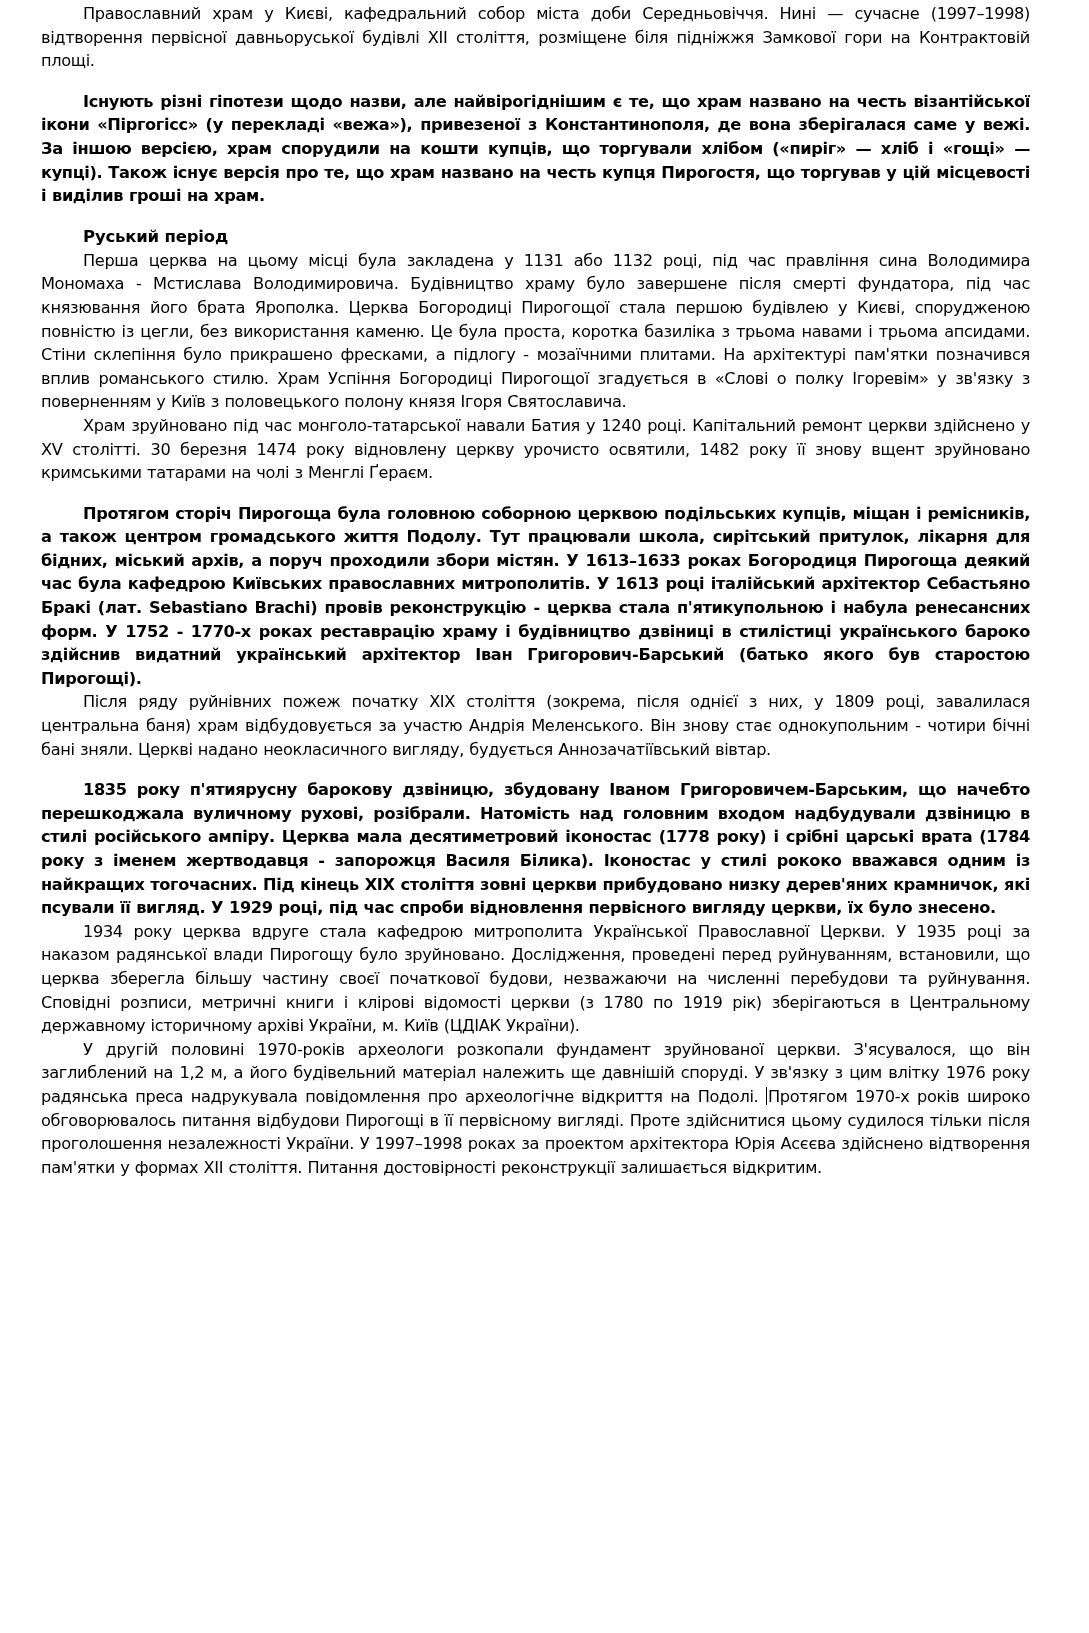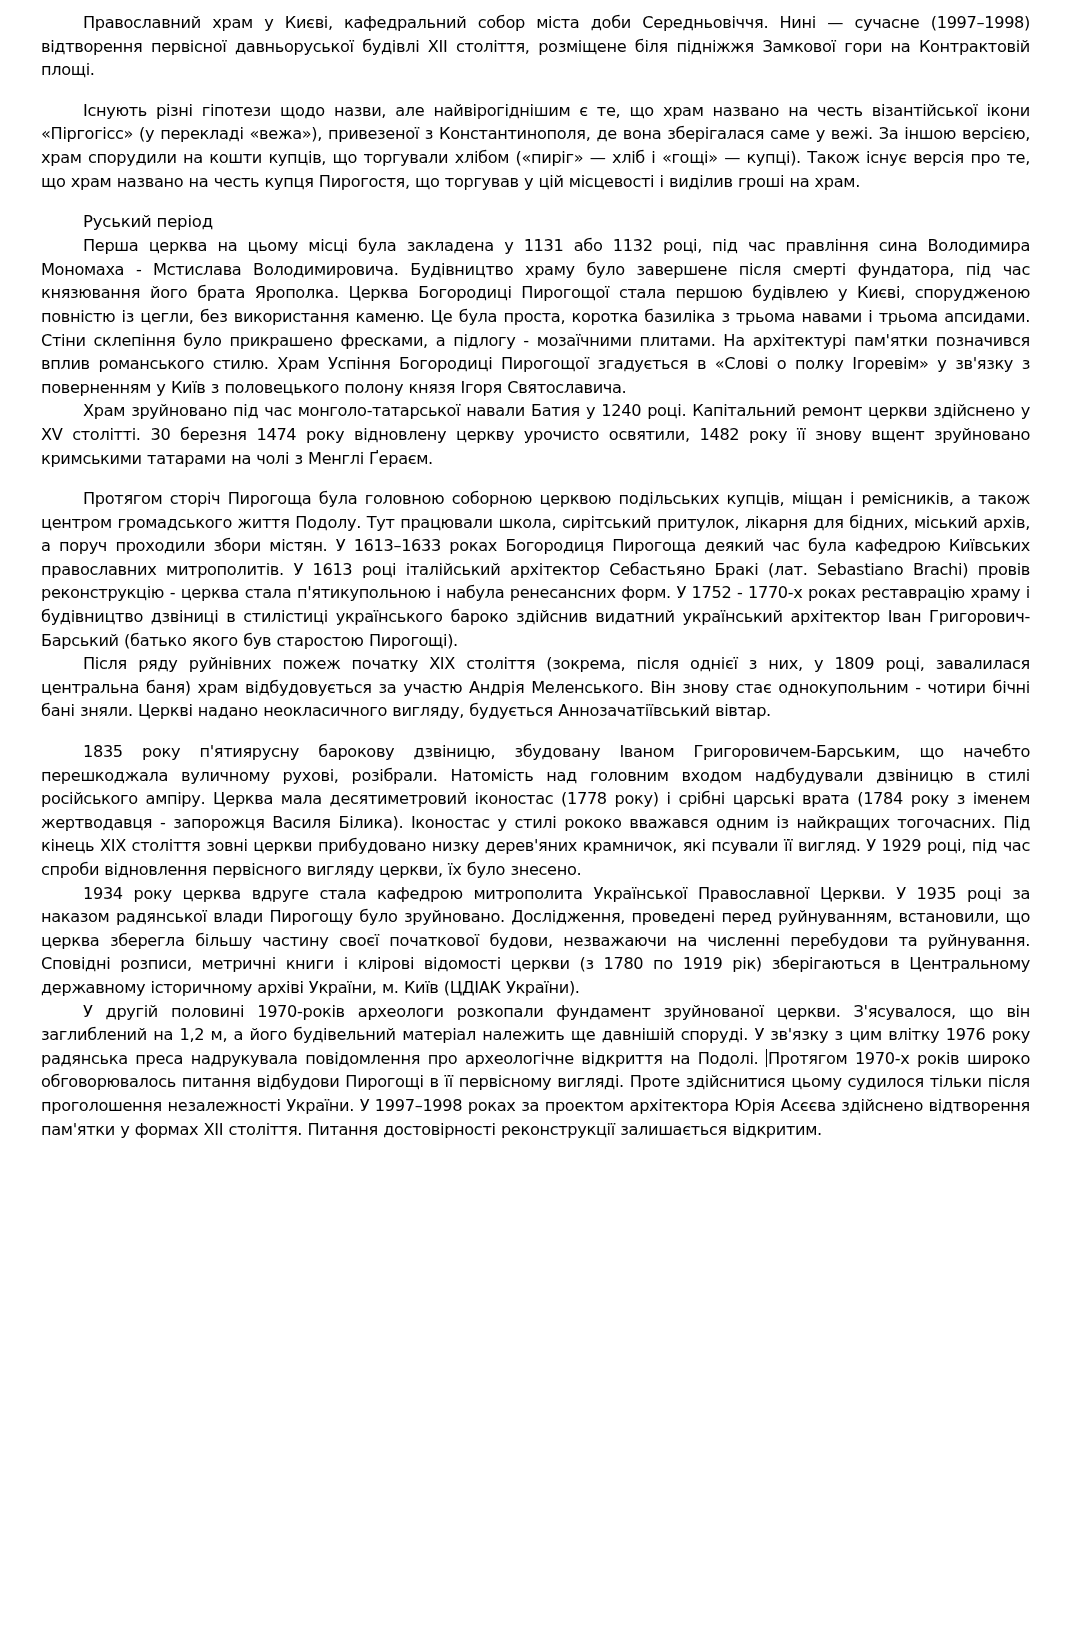--- a/index.html
+++ b/index.html
@@ -5,39 +5,39 @@
   html, body { margin: 0; padding: 0; background: #ffffff; }
   body {
     width: 1089px;
     height: 1633px;
     overflow: hidden;
     font-family: "DejaVu Sans", sans-serif;
     color: #000000;
   }
   .page {
     position: relative;
-    padding: 11px 41px 0 41px;
+    padding: 2px 41px 0 41px;
     box-sizing: border-box;
     width: 1071px;
   }
   .para {
     margin: 0;
     font-size: 16.2px;
     line-height: 23.6px;
     text-align: justify;
     text-indent: 42px;
     letter-spacing: -0.35px;
     word-spacing: 0.5px;
   }
-  .gap { margin-top: 17px; }
+  .gap { margin-top: 17px; font-weight: bold; }
   .heading {
     margin: 17px 0 0 0;
     font-size: 16.5px;
     line-height: 24px;
-    font-weight: normal;
+    font-weight: bold;
     text-indent: 42px;
     letter-spacing: -0.2px;
   }
   .heading + .para { }
   .caret {
     display: inline-block;
     width: 1px;
     height: 18px;
     background: #000;
     vertical-align: -3px;

